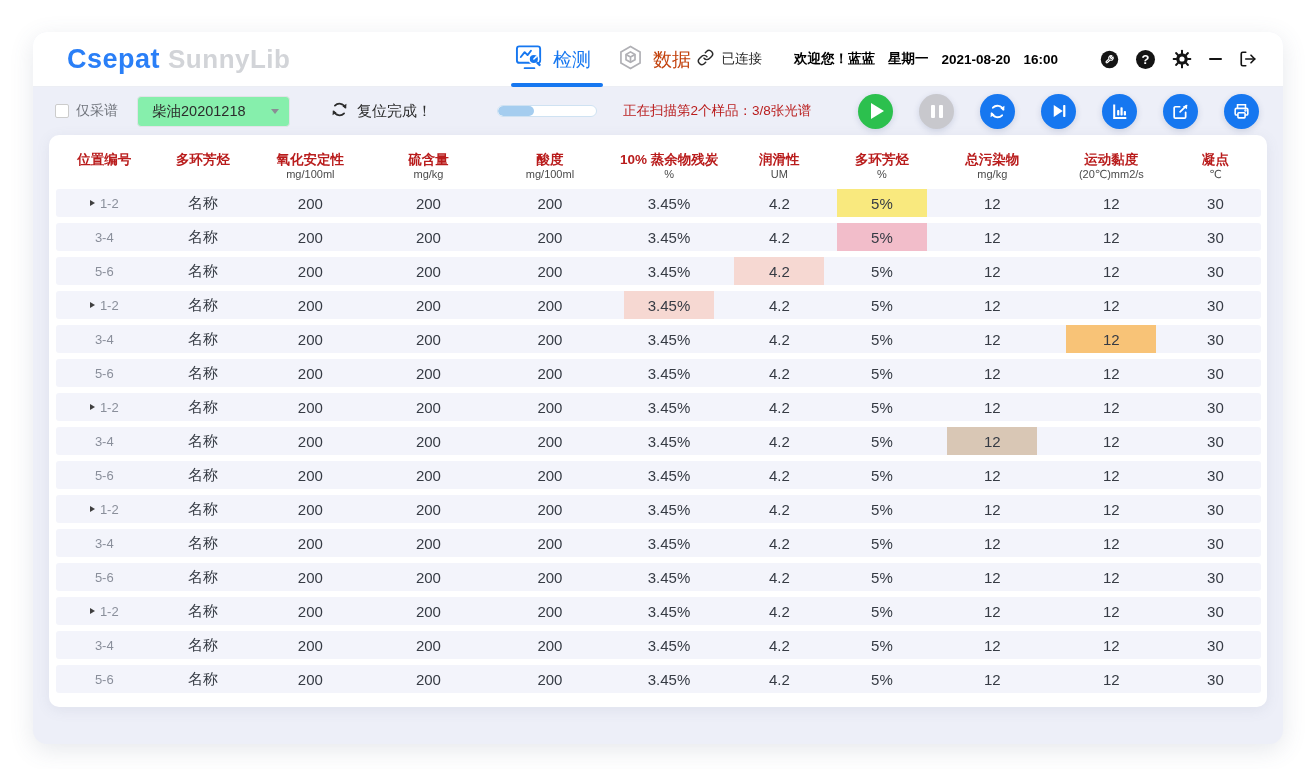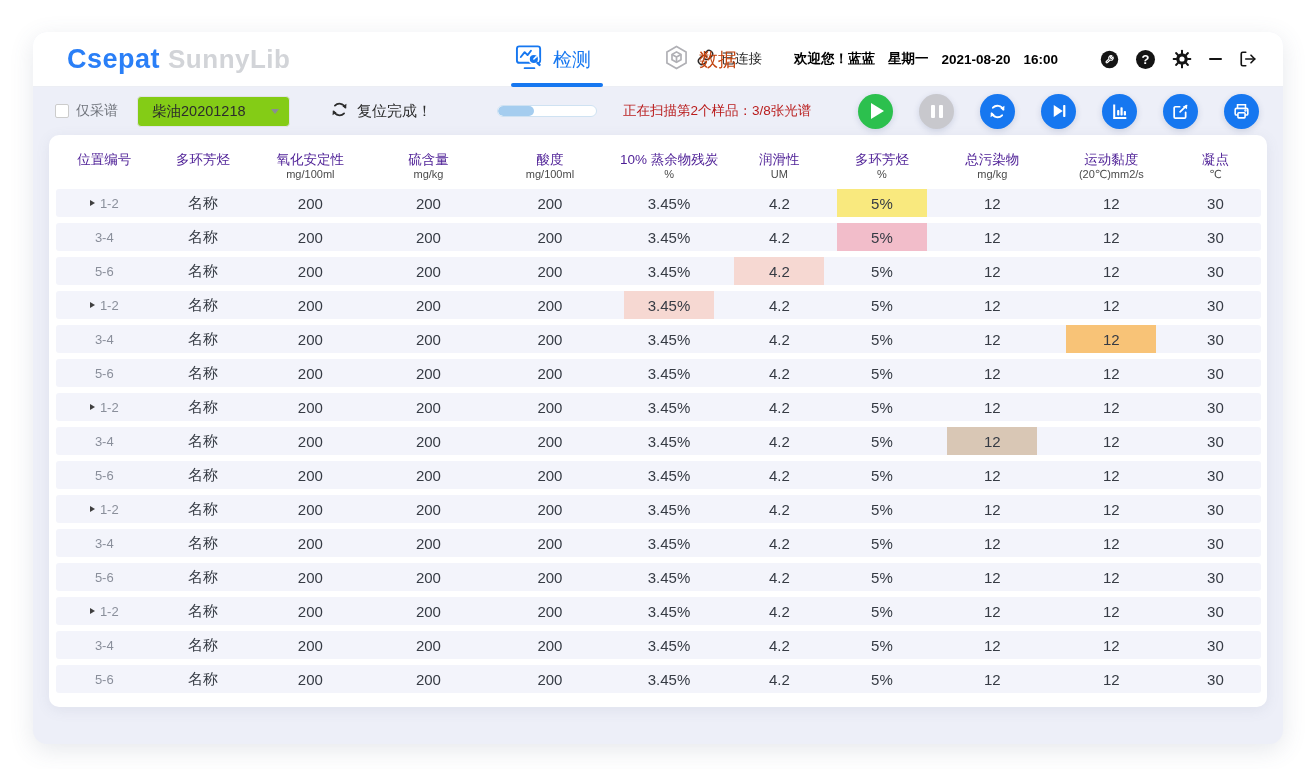--- a/index.html
+++ b/index.html
@@ -10,21 +10,21 @@
     background:#edeff8; border-radius:14px; overflow:hidden;
     box-shadow:0 6px 24px rgba(80,90,120,0.14); }
 
   
   .header { position:relative; height:55px; background:#ffffff; display:flex;
     align-items:center; border-bottom:1px solid #eceef4; }
   .logo { margin-left:34px; display:flex; align-items:baseline; gap:8px; }
   .logo-primary { font-size:27px; font-weight:bold; color:#2a7ff7; letter-spacing:.5px; }
   .logo-secondary { font-size:26px; font-weight:bold; color:#d2d4d8; letter-spacing:.5px; }
 
-  .tabs { position:absolute; left:482px; top:0; height:55px; display:flex; gap:72px; }
+  .tabs { position:absolute; left:482px; top:0; height:55px; display:flex; gap:26px; }
   .tab { position:relative; display:flex; align-items:center; gap:9px; height:55px;
     font-size:19px; cursor:pointer; }
   .tab.active { color:#1677f0; }
   .tab.inactive { color:#c2410c; }
   .tab.active .tab-underline { position:absolute; left:-4px; bottom:0; width:92px;
     height:4px; background:#1677f0; border-radius:2px; }
 
   .header-right { margin-left:auto; display:flex; align-items:center; margin-right:26px; }
   .connection { display:flex; align-items:center; gap:7px; font-size:13.5px; color:#2b2b2b; }
   .welcome-group { display:flex; align-items:center; gap:13px; font-size:13.5px;
@@ -35,21 +35,21 @@
     color:#fff; font-size:13px; font-weight:bold; display:flex; align-items:center;
     justify-content:center; }
   .min-bar { width:13px; height:2.4px; background:#141414; border-radius:1px; }
 
   
   .toolbar { height:48px; display:flex; align-items:center; padding:0 24px 0 22px; }
   .chk-group { display:flex; align-items:center; gap:7px; }
   .checkbox { width:14px; height:14px; background:#fff; border:1px solid #ccc;
     border-radius:2px; }
   .chk-label { font-size:14px; color:#6f737b; }
-  .select { margin-left:19px; width:153px; height:31px; background:#84cc16;
+  .select { margin-left:19px; width:153px; height:31px; background:#86efac;
     border:1px solid #e2e3e8; border-radius:4px; display:flex; align-items:center;
     padding:0 10px 0 14px; font-size:14.5px; color:#2c2c2c; cursor:pointer; }
   .caret { margin-left:auto; width:0; height:0; border-left:4.5px solid transparent;
     border-right:4.5px solid transparent; border-top:5.5px solid #8a8d94; }
   .reset-group { margin-left:40px; display:flex; align-items:center; gap:8px;
     font-size:15px; color:#2c2c2c; cursor:pointer; }
   .progress { margin-left:65px; width:100px; height:12px; background:#fff;
     border:1px solid #cfe2f2; border-radius:6px; overflow:hidden; }
   .progress-fill { height:100%; background:#a5cdef; border-radius:6px; }
   .scan-status { margin-left:26px; font-size:13.5px; color:#b91c1c; }
@@ -64,21 +64,21 @@
     border-bottom:8px solid transparent; border-left:13px solid #fff; margin-left:4px; }
   .pause-bars { display:flex; gap:4px; }
   .pause-bars i { display:block; width:4px; height:13px; background:#fff; border-radius:1px; }
 
   
   .content { padding:0 16px; }
   .table-card { background:#fff; border-radius:10px; padding:0 0 8px 0;
     box-shadow:0 3px 14px rgba(100,110,140,.10); }
   table { width:1205px; margin:0 auto; border-collapse:separate; border-spacing:0 6px; }
   thead th { padding:10px 0 2px 0; text-align:center; vertical-align:top; }
-  .col-label { font-size:13.5px; font-weight:normal; color:#4c1d95; line-height:17px; }
+  .col-label { font-size:13.5px; font-weight:bold; color:#b91c1c; line-height:17px; }
   .col-unit  { font-size:11px; font-weight:normal; color:#4a4a4a; line-height:13px; }
   tbody tr { background:#f3f4fb; }
   tbody td { height:28px; padding:0; text-align:center; font-size:15px; color:#363b44; }
   tbody td:first-child { border-radius:3px 0 0 3px; }
   tbody td:last-child  { border-radius:0 3px 3px 0; }
   .pos-cell { display:flex; align-items:center; justify-content:center; gap:5px;
     height:28px; font-size:13px; color:#8a8f9b;text-align:center; }
   .row-arrow { width:0; height:0; border-left:5px solid #3f3f3f;
     border-top:3.5px solid transparent; border-bottom:3.5px solid transparent; }
   .cellbox { height:28px; width:90px; margin:0 auto; display:flex; align-items:center;

